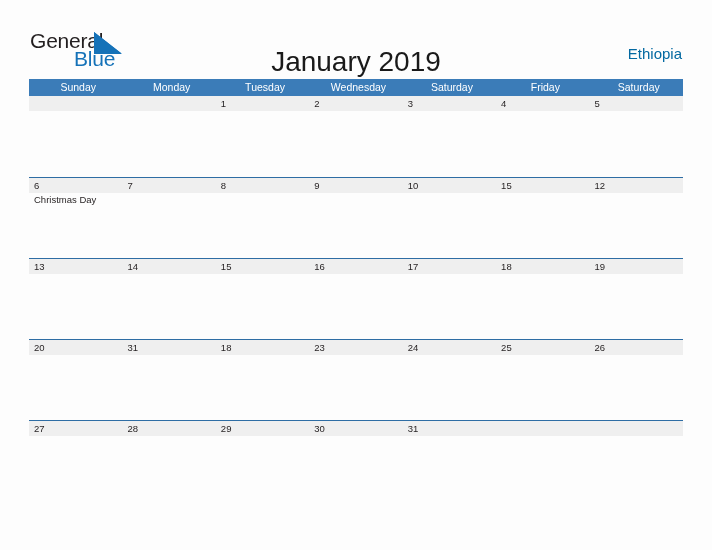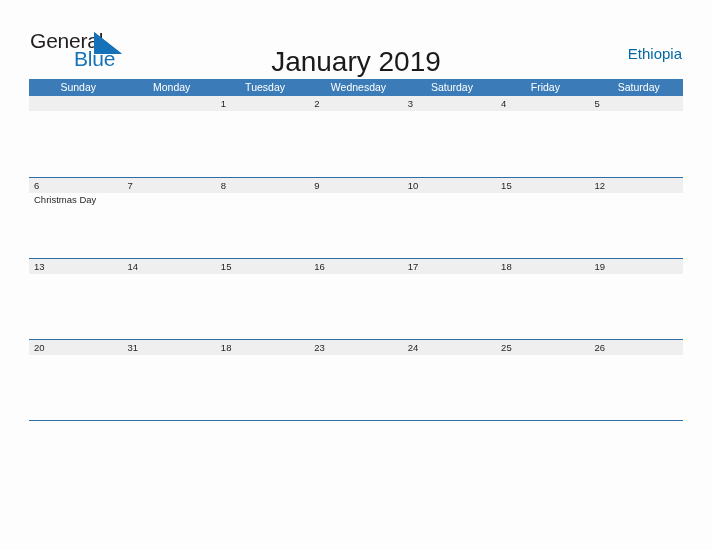--- a/index.html
+++ b/index.html
@@ -304,20 +304,43 @@
           <div class="body-cell"></div>
           <div class="body-cell"></div>
           <div class="body-cell"></div>
           <div class="body-cell"></div>
           <div class="body-cell"></div>
           <div class="body-cell"></div>
           <div class="body-cell"></div>
         </div>
       </div>
       <div class="week-row">
+        <div class="week-band">
+          <div class="day-cell">
+            <span class="day-number">27</span>
+          </div>
+          <div class="day-cell">
+            <span class="day-number">28</span>
+          </div>
+          <div class="day-cell">
+            <span class="day-number">29</span>
+          </div>
+          <div class="day-cell">
+            <span class="day-number">30</span>
+          </div>
+          <div class="day-cell">
+            <span class="day-number">31</span>
+          </div>
+          <div class="day-cell">
+            <span class="day-number"></span>
+          </div>
+          <div class="day-cell">
+            <span class="day-number"></span>
+          </div>
+        </div>
         <div class="week-body">
           <div class="body-cell"></div>
           <div class="body-cell"></div>
           <div class="body-cell"></div>
           <div class="body-cell"></div>
           <div class="body-cell"></div>
           <div class="body-cell"></div>
           <div class="body-cell"></div>
         </div>
       </div>

